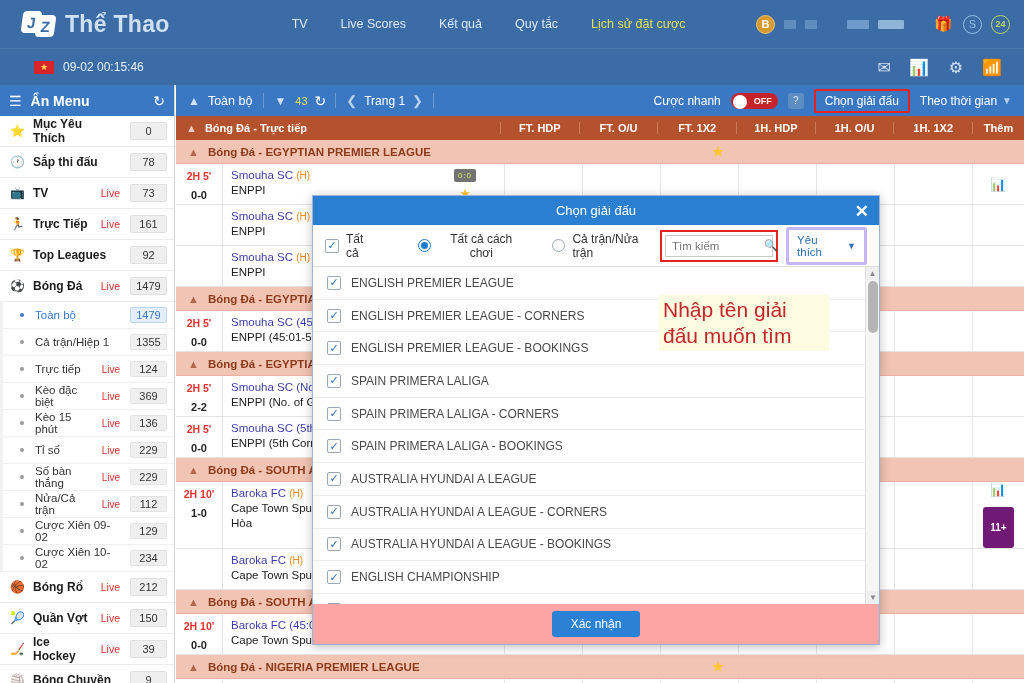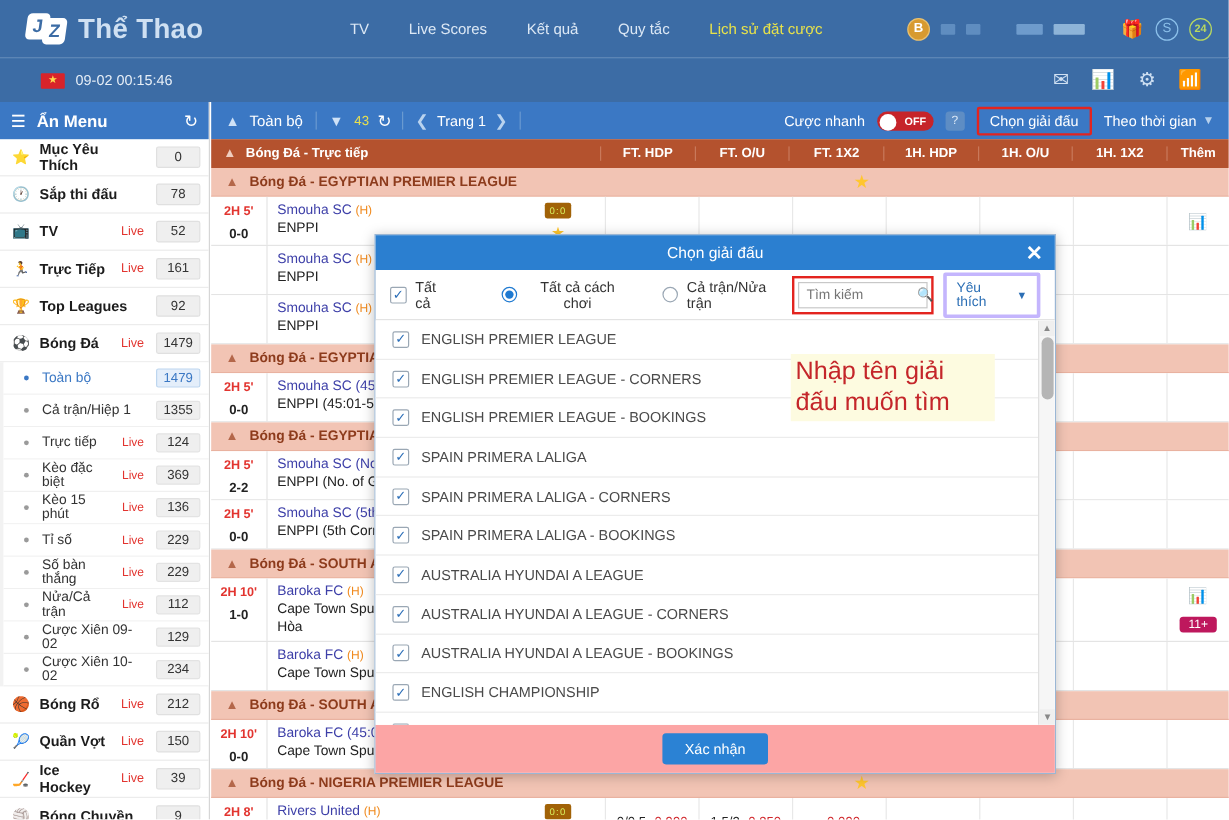--- a/index.html
+++ b/index.html
@@ -169,36 +169,36 @@
   .mrow .tcol { flex: 0 0 46px; text-align: center; padding-top: 6px; }
   .mrow .tcol .t1 { color: #e2342f; font-size: 10.5px; font-weight: bold; }
   .mrow .tcol .t2 { font-size: 11px; font-weight: bold; color: #222; margin-top: 7px; }
   .mrow .tmcol { flex: 1; padding: 5px 0 5px 8px; border-left: 1px solid #e4e4e4; }
   .mrow .tmcol .home { color: #3d3fa8; font-size: 11.5px; }
   .mrow .tmcol .home .h { color: #f08a1e; font-size: 10px; }
   .mrow .tmcol .away { color: #222; font-size: 11.5px; margin-top: 3px; }
   .mrow .tmcol .draw { color: #222; font-size: 11.5px; margin-top: 3px; }
 
   .scoreico {
-    width: 22px; height: 13px; background: #a16207; border-radius: 2px;
+    width: 22px; height: 13px; background: #737373; border-radius: 2px;
     color: #d7ef5d; font-size: 8px; letter-spacing: 1px;
     display: flex; align-items: center; justify-content: center;
   }
   .midstar { color: #ffc62e; font-size: 13px; }
 
   .odds { display: flex; flex: 0 0 520px; }
   .odds .oc { flex: 1; border-left: 1px solid #e8e8e8; font-size: 11px; display: flex;
               align-items: center; justify-content: center; gap: 7px; }
   .odds .oc .hcp { color: #222; }
   .odds .oc .val { color: #d0252a; }
   .odds .oc.last { flex: 0 0 52px; }
   .chartico { color: #b9c3cf; font-size: 13px; }
   .badge11 {
-    background: #be185d; color: #fff; font-size: 10px; font-weight: normal;
-    padding: 1px 7px; border-radius: 3px; margin-top: 3px;
+    background: #701a75; color: #fff; font-size: 10px; font-weight: bold;
+    padding: 15px 7px; border-radius: 3px; margin-top: 3px;
   }
   .modal {
     position: absolute; left: 312px; top: 195px; width: 568px; height: 450px;
     background: #fff; border: 1px solid #9ab6d4; box-shadow: 0 2px 10px rgba(0,0,0,.25);
     display: flex; flex-direction: column;
   }
   .modal-head {
     height: 29px; background: #2b7fd0; color: #fff; display: flex; align-items: center;
     justify-content: center; font-size: 13px; position: relative;
   }
@@ -332,21 +332,21 @@
         <div class="sb-row">
           <span class="ic">🕐</span>
           <span class="nm">Sắp thi đấu</span>
           <span class="live"></span>
           <span class="cnt">78</span>
         </div>
         <div class="sb-row">
           <span class="ic">📺</span>
           <span class="nm">TV</span>
           <span class="live">Live</span>
-          <span class="cnt">52</span>
+          <span class="cnt">73</span>
         </div>
         <div class="sb-row">
           <span class="ic">🏃</span>
           <span class="nm">Trực Tiếp</span>
           <span class="live">Live</span>
           <span class="cnt">161</span>
         </div>
         <div class="sb-row">
           <span class="ic">🏆</span>
           <span class="nm">Top Leagues</span>

